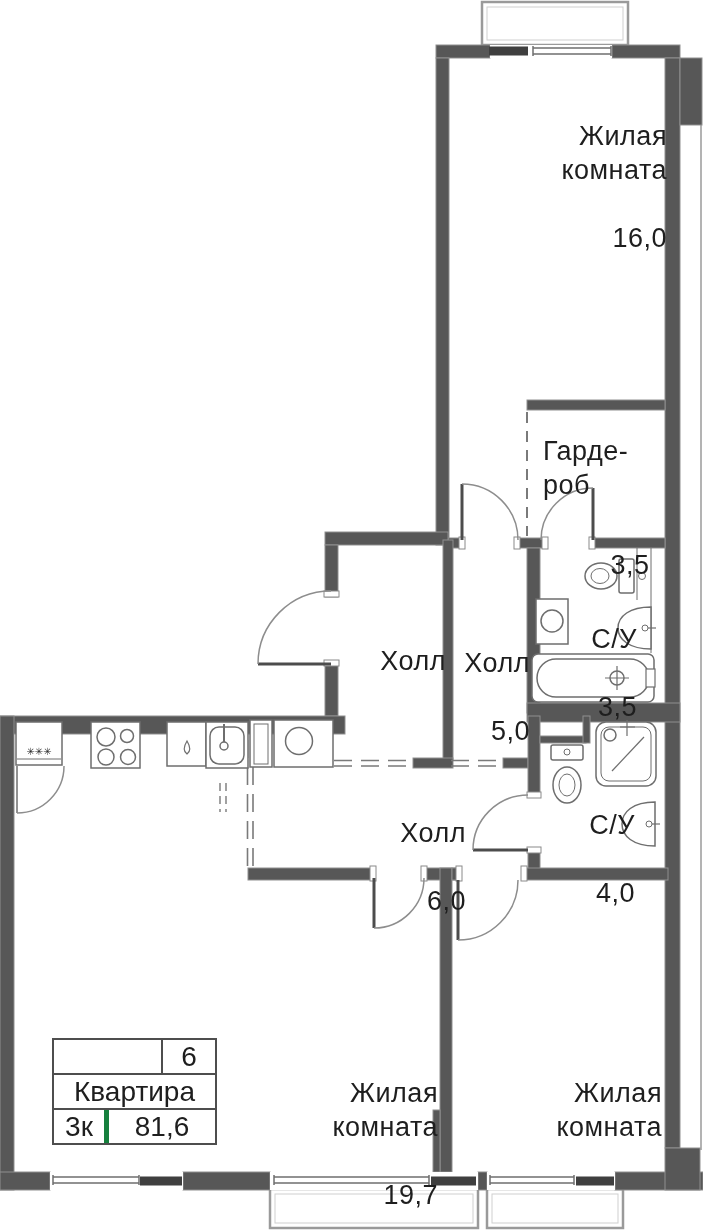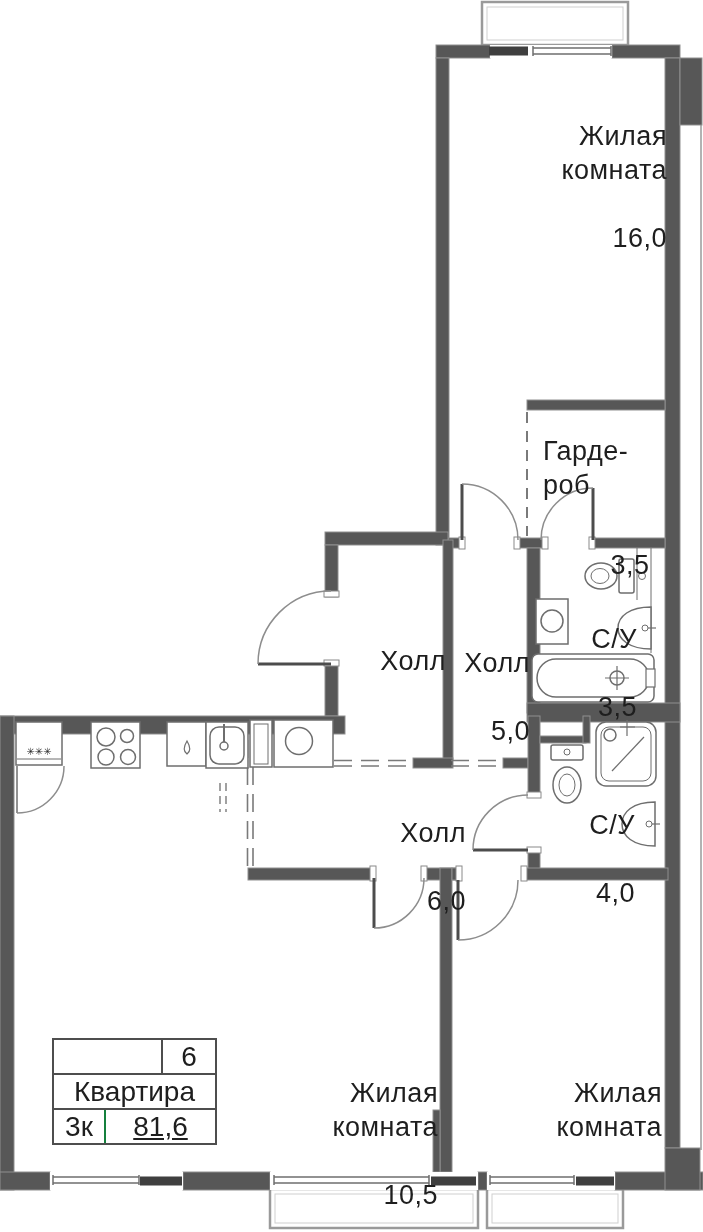--- a/index.html
+++ b/index.html
@@ -19,22 +19,22 @@
     position:absolute;left:52px;top:1038px;width:161px;
     border:2px solid #4e4e4e;background:#fff;color:#1e1e1e;
     font-size:28px;line-height:1;
   }
   .info-row{display:flex;border-bottom:2px solid #4e4e4e;}
   .info-row:last-child{border-bottom:none;}
   .cell{display:flex;align-items:center;justify-content:center;height:33px;}
   .cell-blank{flex:1;border-right:2px solid #4e4e4e;}
   .cell-number{width:52px;}
   .cell-wide{flex:1;}
-  .cell-rooms{width:50px;border-right:2px solid #15803d;}
-  .cell-area{flex:1;text-decoration:underline;}
+  .cell-rooms{width:50px;border-right:5px solid #15803d;}
+  .cell-area{flex:1;}
 </style>
 </head>
 <body>
 
 <div class="plan">
 
   <svg class="plan-svg" width="703" height="1232" viewBox="0 0 703 1232">
 
     <g stroke="#b3b3b3" stroke-width="2" fill="none">
       <path d="M701,125 V1150"></path>
@@ -288,21 +288,21 @@
 
   <div class="lbl" style="left:543px;top:774px;width:92px;">
     <div>С/У</div>
     <div class="area">4,0</div>
   </div>
 
 
   <div class="lbl" style="left:252px;top:1042px;width:186px;">
     <div>Жилая
 комната</div>
-    <div class="area">10,5</div>
+    <div class="area">19,7</div>
   </div>
 
   <div class="lbl" style="left:462px;top:1042px;width:200px;">
     <div>Жилая
 комната</div>
   </div>
 
   <div class="info-table">
     <div class="info-row">
       <div class="cell cell-blank"></div>

